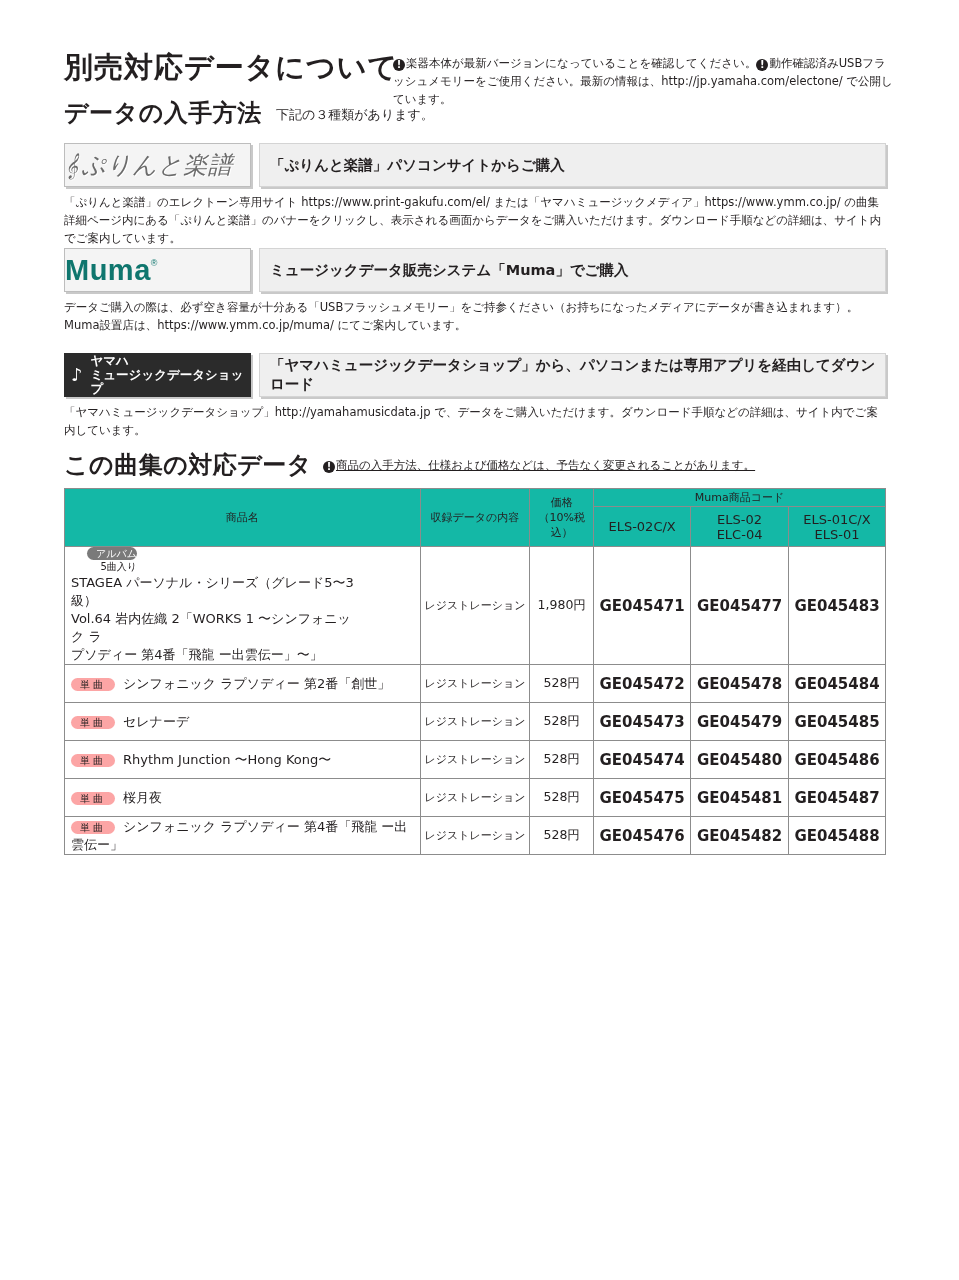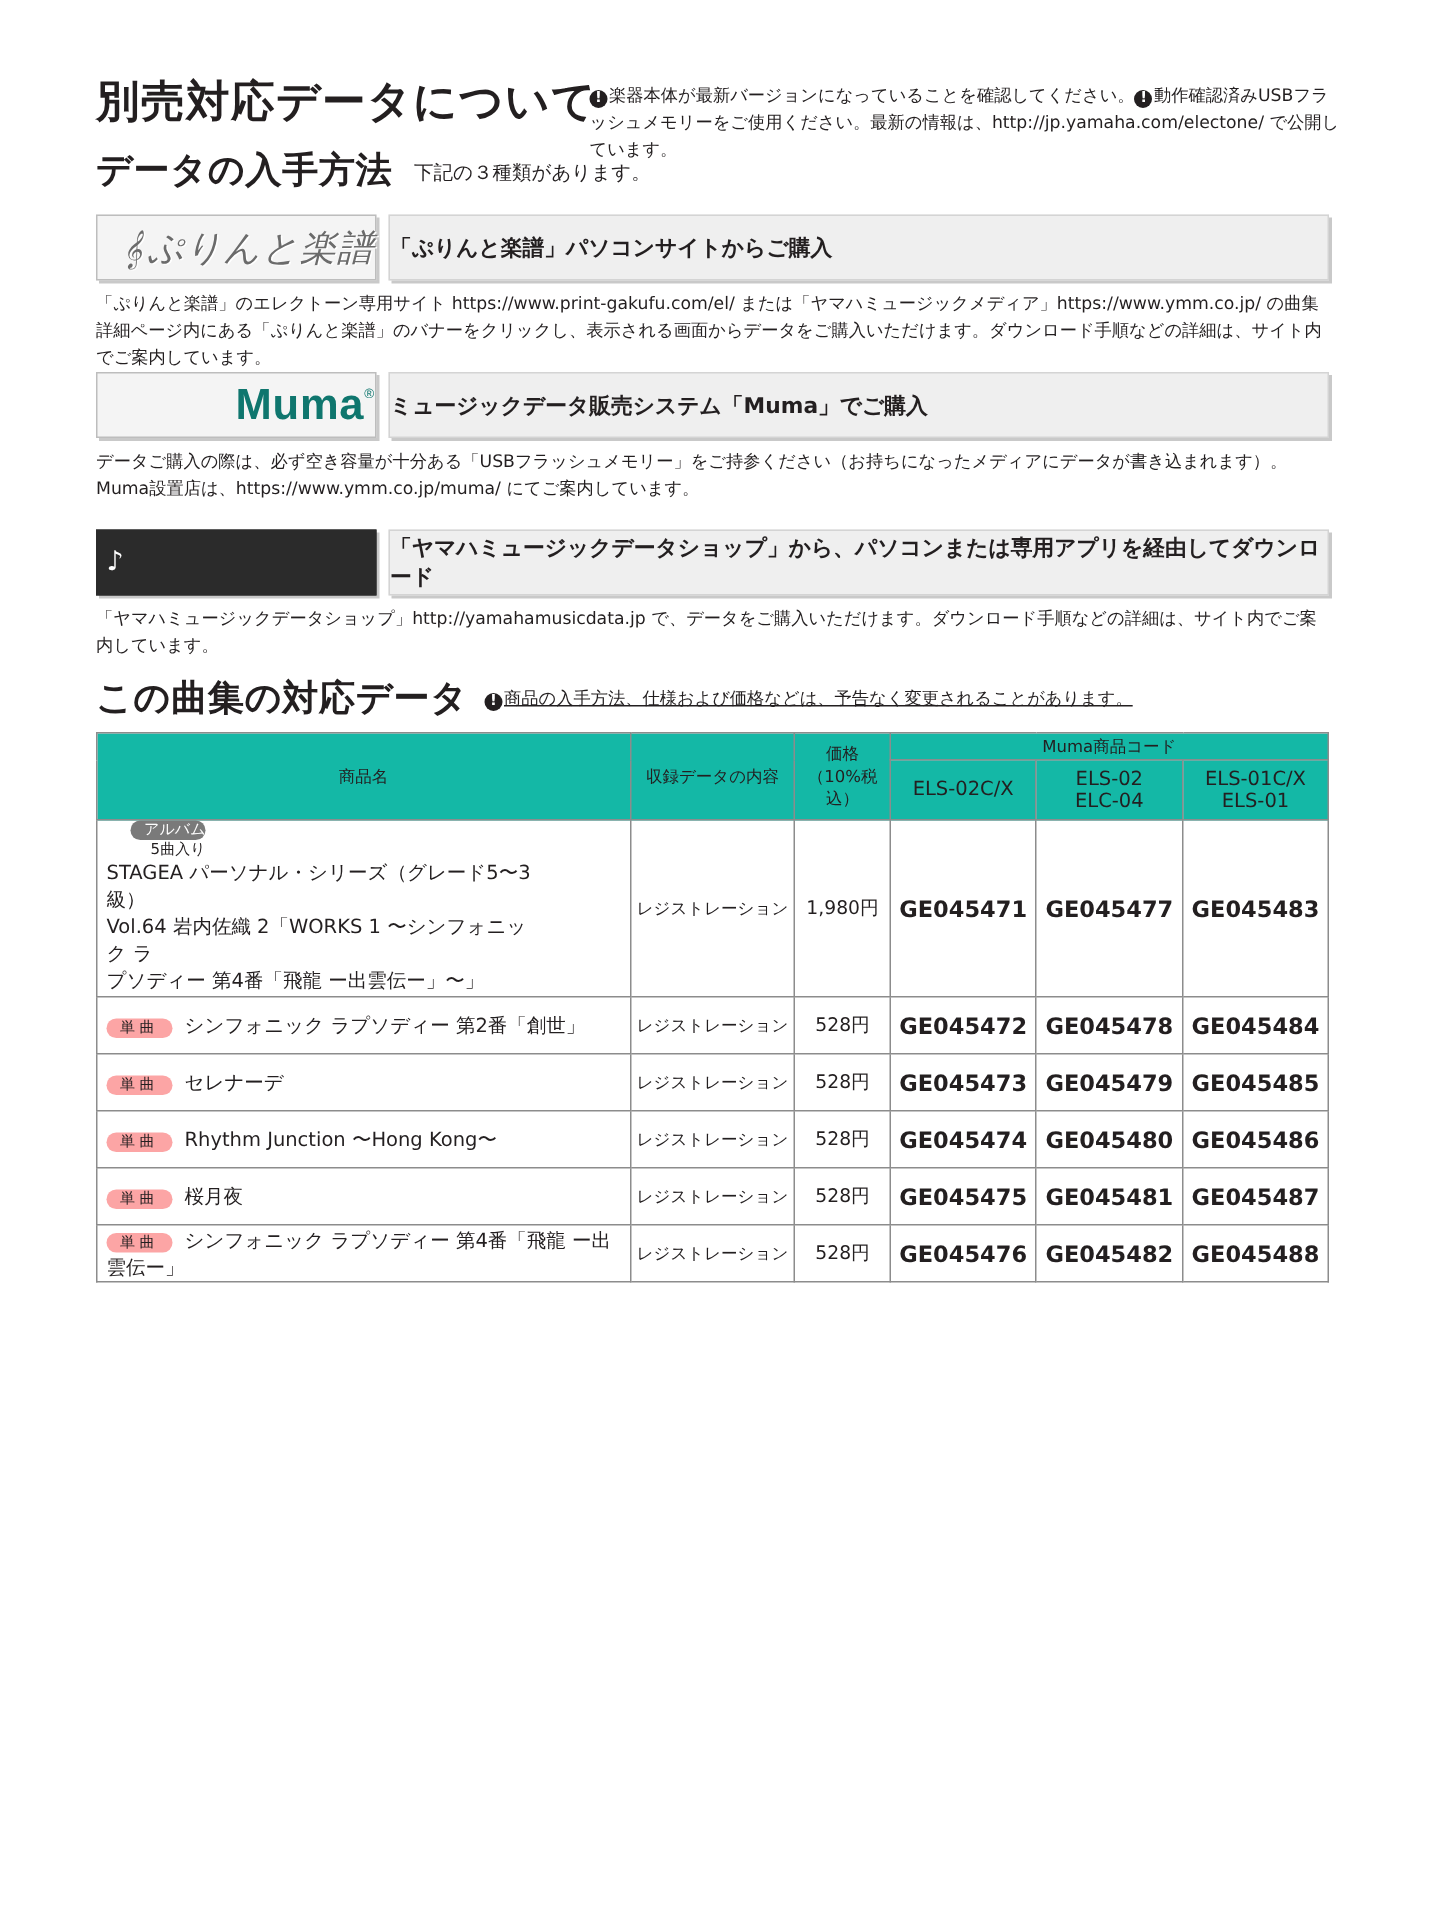--- a/index.html
+++ b/index.html
@@ -7,23 +7,23 @@
     body { font-family: "DejaVu Sans", "Liberation Sans", sans-serif; color: #231f20; position: relative; }
 
     .h-title { position: absolute; left: 64px; top: 52px; font-size: 29px; font-weight: bold; letter-spacing: 1px; line-height: 1.1; }
     .h-notes { position: absolute; left: 393px; top: 54px; width: 500px; font-size: 11.5px; line-height: 18px; }
     .note-icon { display: inline-block; width: 12px; height: 12px; border-radius: 50%; background: #231f20; color: #fff; font-size: 10px; font-weight: bold; text-align: center; line-height: 12px; vertical-align: -1px; margin-right: 1px; }
 
     .h-sub { position: absolute; left: 64px; top: 100px; font-size: 24px; font-weight: bold; letter-spacing: 0.5px; line-height: 1.1; }
     .h-sub-note { position: absolute; left: 276px; top: 106px; font-size: 13px; }
 
     .method { position: absolute; left: 64px; width: 822px; }
-    .method .logo-box { position: absolute; left: 0; top: 0; width: 187px; height: 44px; border: 1px solid #bdbdbd; background: #f4f4f4; box-shadow: 2px 2px 0 #c9c9c9; display: flex; align-items: center; justify-content: flex-end; }
+    .method .logo-box { position: absolute; left: 0; top: 0; width: 187px; height: 44px; border: 1px solid #bdbdbd; background: #f4f4f4; box-shadow: 2px 2px 0 #c9c9c9; display: flex; align-items: center; justify-content: flex-start; }
     .method .logo-box.dark { background: #2b2b2b; border-color: #2b2b2b; }
-    .method .label-box { position: absolute; left: 195px; top: 0; right: 0; height: 44px; background: #efefef; border: 1px solid #d4d4d4; box-shadow: 2px 2px 0 #c9c9c9; display: flex; align-items: center; font-size: 14.5px; font-weight: bold; }
+    .method .label-box { position: absolute; left: 195px; top: 0; right: 0; height: 44px; background: #efefef; border: 1px solid #d4d4d4; box-shadow: 2px 2px 0 #c9c9c9; padding-left: 10px; display: flex; align-items: center; font-size: 14.5px; font-weight: bold; }
     .method .desc { position: absolute; left: 0; top: 50px; width: 824px; font-size: 11.5px; line-height: 18px; }
 
     .logo-purin { font-family: "DejaVu Serif", serif; font-size: 24px; color: #6b6b6b; font-style: italic; letter-spacing: 1px; text-shadow: 1px 1px 0 #fff; }
     .logo-purin .clef { font-size: 22px; margin-right: 2px; }
     .logo-muma { font-family: Liberation Sans, sans-serif; font-size: 29px; font-weight: bold; color: #0f766e; letter-spacing: 0.5px; }
     .logo-muma sup { font-size: 9px; font-weight: normal; vertical-align: 14px; }
     .logo-ymd { display: flex; align-items: center; color: #fff; width: 100%; padding-left: 6px; }
     .logo-ymd .bars { font-size: 18px; margin-right: 8px; line-height: 1; }
     .logo-ymd .txt { font-size: 12.5px; line-height: 14px; font-weight: bold; }
 
@@ -69,20 +69,21 @@
     <span class="logo-muma"><span>Muma</span><sup>®</sup></span>
   </div>
   <div class="label-box">ミュージックデータ販売システム「Muma」でご購入</div>
   <div class="desc">データご購入の際は、必ず空き容量が十分ある「USBフラッシュメモリー」をご持参ください（お持ちになったメディアにデータが書き込まれます）。Muma設置店は、https://www.ymm.co.jp/muma/ にてご案内しています。</div>
 </div>
 
 <div class="method" style="top:353px;">
   <div class="logo-box dark">
     <div class="logo-ymd">
       <span class="bars">♪</span>
+      <span class="txt"><span>ヤマハ</span><br><span>ミュージックデータショップ</span></span>
     </div>
   </div>
   <div class="label-box">「ヤマハミュージックデータショップ」から、パソコンまたは専用アプリを経由してダウンロード</div>
   <div class="desc">「ヤマハミュージックデータショップ」http://yamahamusicdata.jp で、データをご購入いただけます。ダウンロード手順などの詳細は、サイト内でご案内しています。</div>
 </div>
 
 <h2 class="h-sec2">この曲集の対応データ</h2>
 <div class="h-sec2-note"><span class="note-icon">!</span><span>商品の入手方法、仕様および価格などは、予告なく変更されることがあります。</span></div>
 
 <table class="codes">

